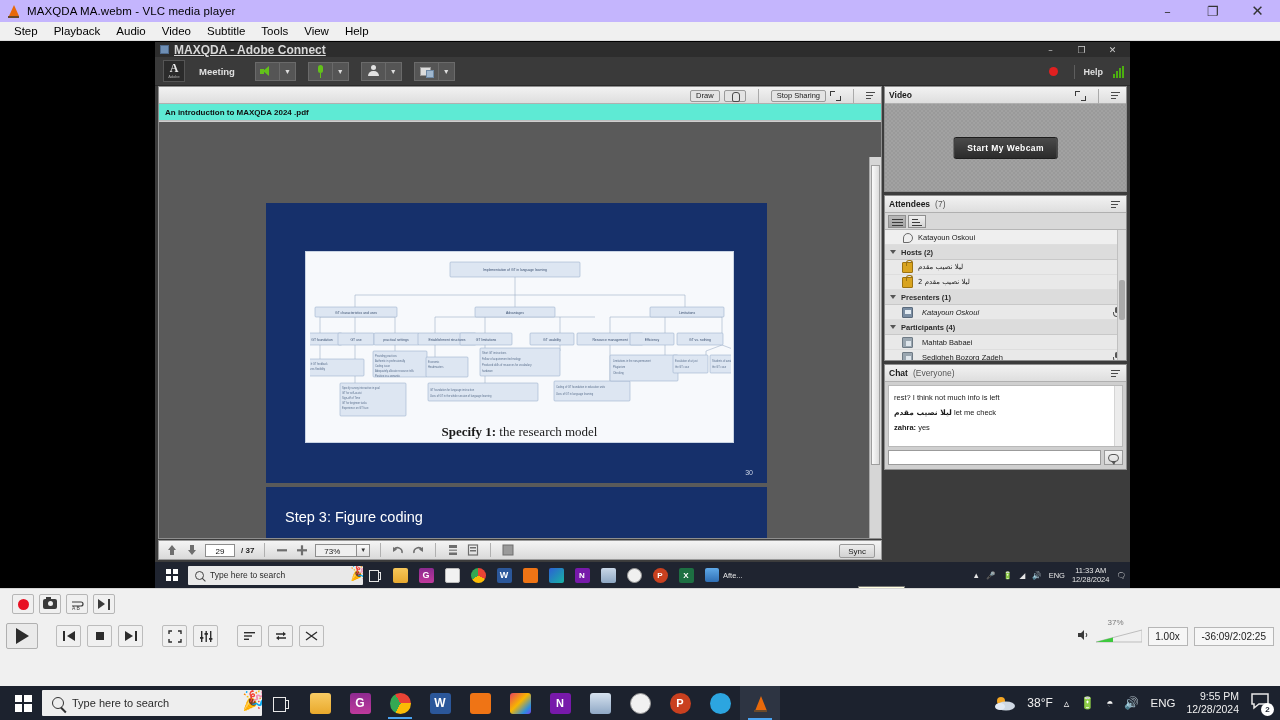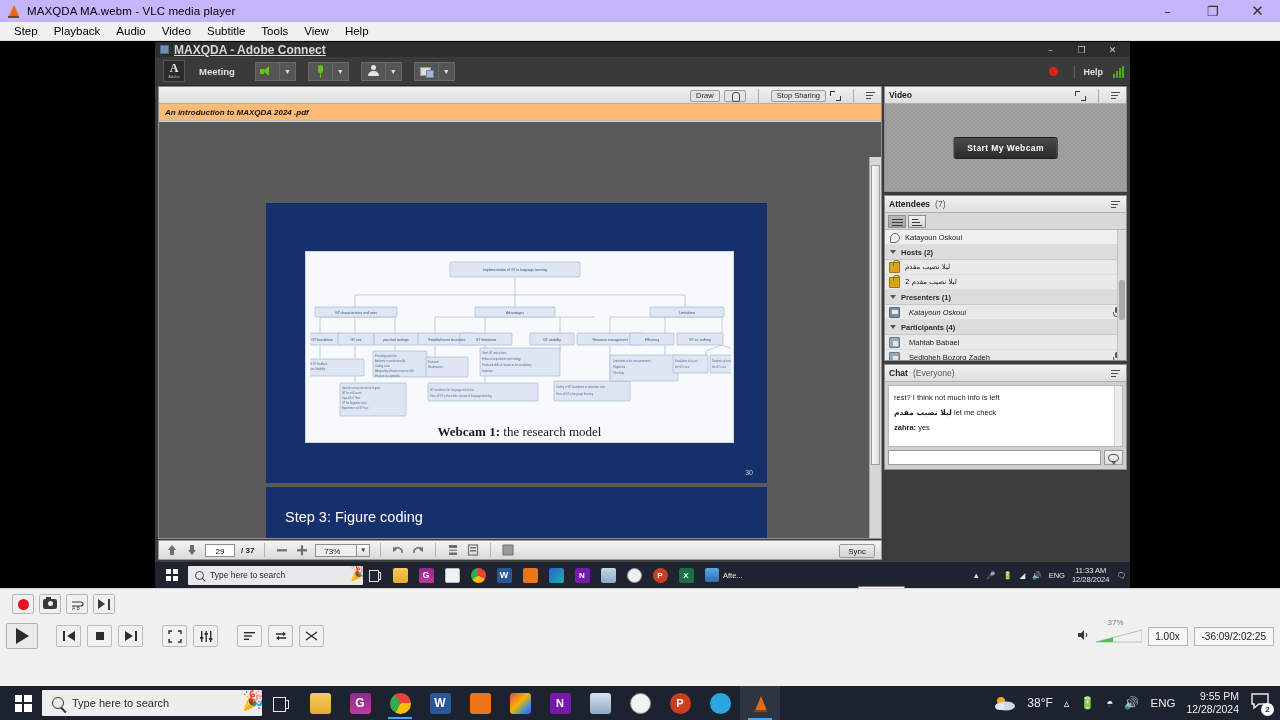--- a/index.html
+++ b/index.html
@@ -184,22 +184,22 @@
   .ac-icon-expand::after { right: 0; bottom: 0; border-left: none; border-top: none; }
   .ac-icon-menu { width: 12px; height: 10px; position: relative; }
   .ac-icon-menu i {
     position: absolute; left: 0; height: 1.5px; background: #4a4a4a;
   }
   .ac-icon-menu i:nth-child(1) { top: 1px; width: 9px; }
   .ac-icon-menu i:nth-child(2) { top: 4px; width: 7px; }
   .ac-icon-menu i:nth-child(3) { top: 7px; width: 5px; }
 
   .ac-doc-bar {
-    height: 17px; background: #fdba74; border-bottom: 1px solid #bcbcbc;
-    display: flex; align-items: center; padding: 0 6px; position: relative; font-style: italic;
+    height: 17px; background: #5eead4; border-bottom: 1px solid #bcbcbc;
+    display: flex; align-items: center; padding: 0 6px; position: relative;
   }
   .ac-doc-title { font-size: 8px; color: #111; font-weight: bold; }
   .ac-hand-ico {
     width: 10px; height: 11px; position: relative;
   }
   .ac-hand-ico::before {
     content: ""; position: absolute; left: 2px; top: 2px; width: 6px; height: 8px;
     border: 1px solid #4a4a4a; border-radius: 3px 3px 2px 2px;
   }
 
@@ -296,21 +296,21 @@
   .at-tool i {
     position: absolute; left: 3px; height: 1.3px; background: #3c3c3c; width: 11px;
   }
   .at-tool i:nth-child(1) { top: 3px; }
   .at-tool i:nth-child(2) { top: 6px; }
   .at-tool i:nth-child(3) { top: 9px; }
   .attendee-list {
     background: #e9e9e9; height: 130px; position: relative; overflow: hidden;
   }
   .att-row {
-    height: 15px; display: flex; align-items: center; padding-left: 4px;
+    height: 15px; display: flex; align-items: center; padding-left: 17px;
     border-bottom: 1px solid #dedede; position: relative;
   }
   .att-row.self { background: #efefef; }
   .att-group {
     height: 15px; background: #dcdcdc; display: flex; align-items: center;
     padding-left: 5px; border-bottom: 1px solid #c8c8c8;
   }
   .att-caret {
     width: 0; height: 0; border-left: 3.5px solid transparent; border-right: 3.5px solid transparent;
     border-top: 4px solid #555; margin-right: 5px;
@@ -783,21 +783,21 @@
                     <text x="303" y="107">Limitations in the non-permanent</text>
                     <text x="303" y="113">Plagiarism</text>
                     <text x="303" y="119">Checking</text>
                     <text x="365" y="107">Escalation of at just</text>
                     <text x="365" y="113">the GT case</text>
                     <text x="402" y="107">Students of awaiting in in</text>
                     <text x="402" y="113">the GT case</text>
                   </g>
                 </svg>
                 <div class="fig-caption">
-                  <b>Webcam 1:</b><span> the research model</span>
+                  <b>Specify 1:</b><span> the research model</span>
                 </div>
               </div>
               <div class="slide-pageno">30</div>
             </div>
 
             <div class="slide slide-2">
               <div class="slide-2-title">Step 3: Figure coding</div>
 
             </div>
 

